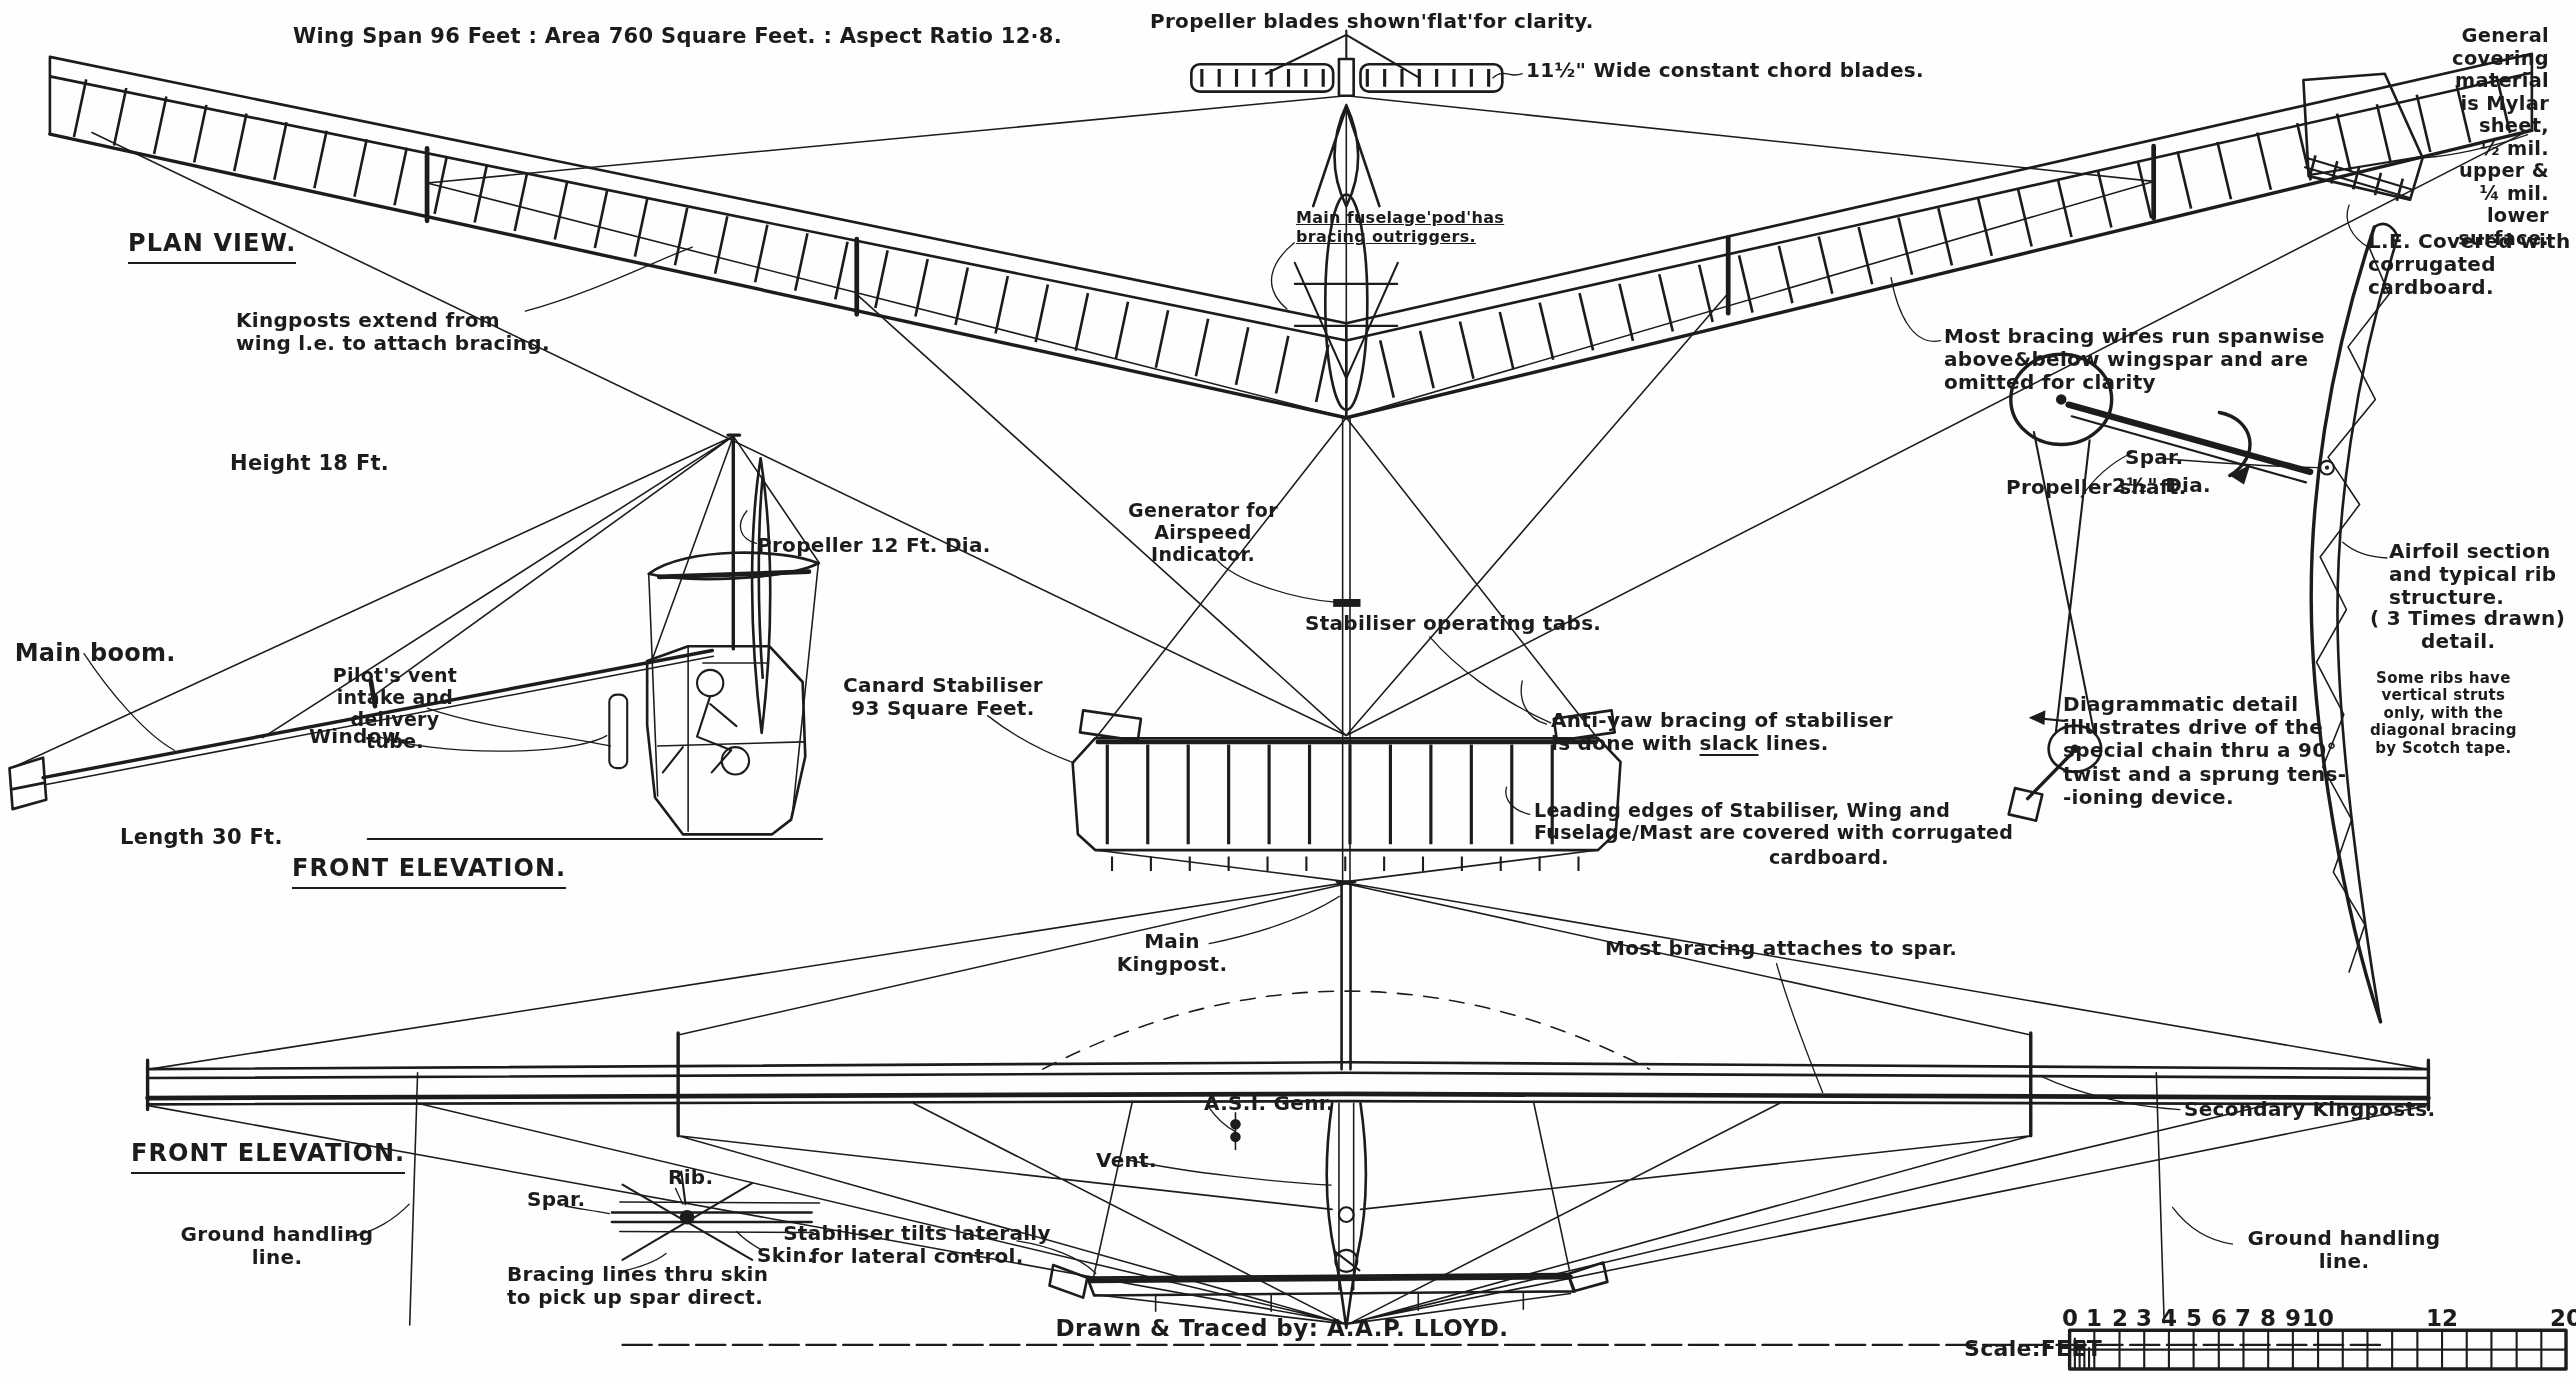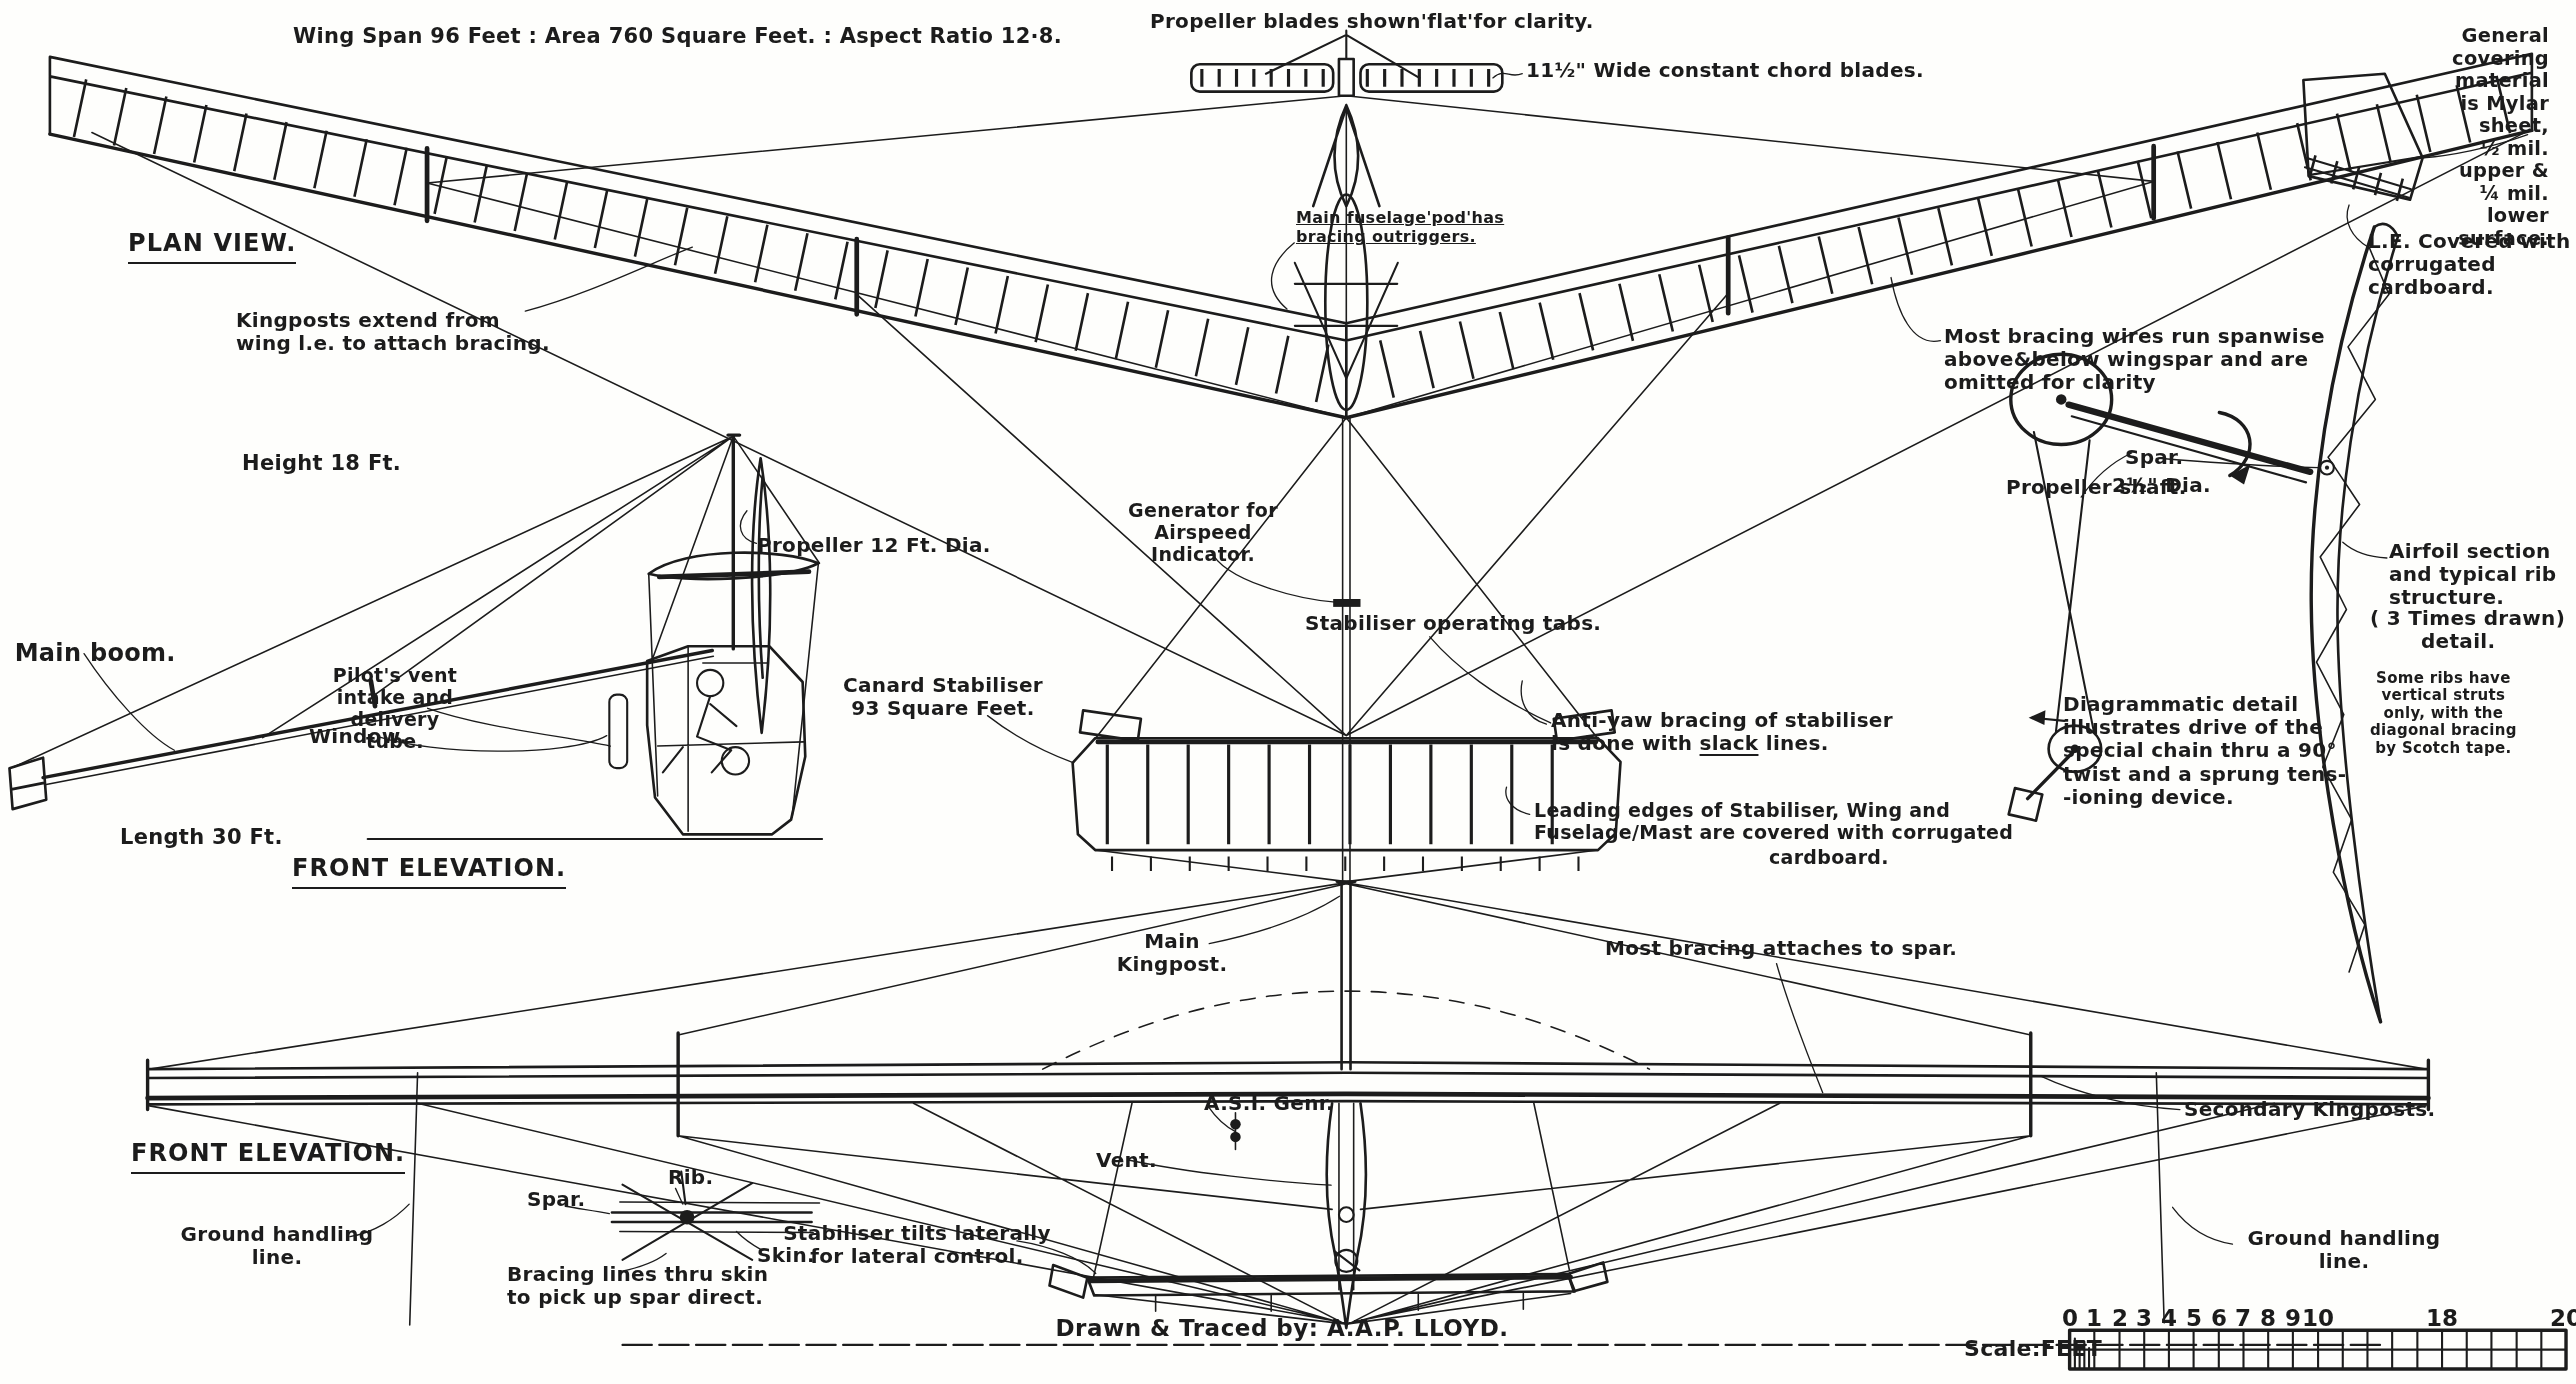--- a/index.html
+++ b/index.html
@@ -227,21 +227,21 @@
       <div class="lbl" style="left: 293px; top: 24px; font-size: 21px;">Wing Span 96 Feet : Area 760 Square Feet. :  Aspect Ratio 12·8.</div>
       <div class="lbl" style="left: 1150px; top: 9.5px; font-size: 20px;">Propeller blades shown'flat'for clarity.</div>
       <div class="lbl" style="left: 1526px; top: 59px; font-size: 20px;">11½" Wide constant chord blades.</div>
       <div class="lbl" style="left: 2549px; top: 25px; font-size: 19.4px; transform: translateX(-100%); text-align: right;">General covering material is Mylar sheet, ½ mil. upper &amp; ¼ mil. lower
 surface.</div>
       <div class="lbl ul" style="left: 128px; top: 230px; font-size: 24px;">PLAN VIEW.</div>
       <div class="lbl" style="left: 236px; top: 309px; font-size: 20px;">Kingposts extend from
 wing l.e. to attach bracing.</div>
       <div class="lbl" style="left: 1296px; top: 209px; font-size: 16px; text-decoration: underline;">Main fuselage'pod'has
 bracing outriggers.</div>
-      <div class="lbl" style="left: 230px; top: 451px; font-size: 21px; margin-left: 12px;">Height 18 Ft.</div>
+      <div class="lbl" style="left: 230px; top: 451px; font-size: 21px;">Height 18 Ft.</div>
       <div class="lbl" style="left: 757px; top: 534px; font-size: 20px;">Propeller 12 Ft. Dia.</div>
       <div class="lbl" style="left: 14.7px; top: 628px; font-size: 24px; margin-top: 12px;">Main boom.</div>
       <div class="lbl" style="left: 395px; top: 664px; font-size: 19px; transform: translateX(-50%); text-align: center;">Pilot's vent
 intake and
 delivery
 tube.</div>
       <div class="lbl" style="left: 309px; top: 725px; font-size: 20px;">Window.</div>
       <div class="lbl" style="left: 120px; top: 825px; font-size: 21px;">Length 30 Ft.</div>
       <div class="lbl ul" style="left: 292px; top: 855px; font-size: 24px;">FRONT ELEVATION.</div>
       <div class="lbl" style="left: 1203px; top: 499px; font-size: 19px; transform: translateX(-50%); text-align: center;">Generator for
@@ -304,19 +304,19 @@
       <span class="num" style="left: 2094px; top: 1305px;">1</span>
       <span class="num" style="left: 2120px; top: 1305px;">2</span>
       <span class="num" style="left: 2144px; top: 1305px;">3</span>
       <span class="num" style="left: 2169px; top: 1305px;">4</span>
       <span class="num" style="left: 2194px; top: 1305px;">5</span>
       <span class="num" style="left: 2219px; top: 1305px;">6</span>
       <span class="num" style="left: 2243px; top: 1305px;">7</span>
       <span class="num" style="left: 2268px; top: 1305px;">8</span>
       <span class="num" style="left: 2293px; top: 1305px;">9</span>
       <span class="num" style="left: 2318px; top: 1305px;">10</span>
-      <span class="num" style="left: 2442px; top: 1305px;">18</span>
+      <span class="num" style="left: 2442px; top: 1305px;">12</span>
       <span class="num" style="left: 2566px; top: 1305px;">20</span>
     </div>
 
   <div class="credit">Drawn &amp; Traced by: A.A.P. LLOYD.</div>
 </div>
 
 
 </body></html>

